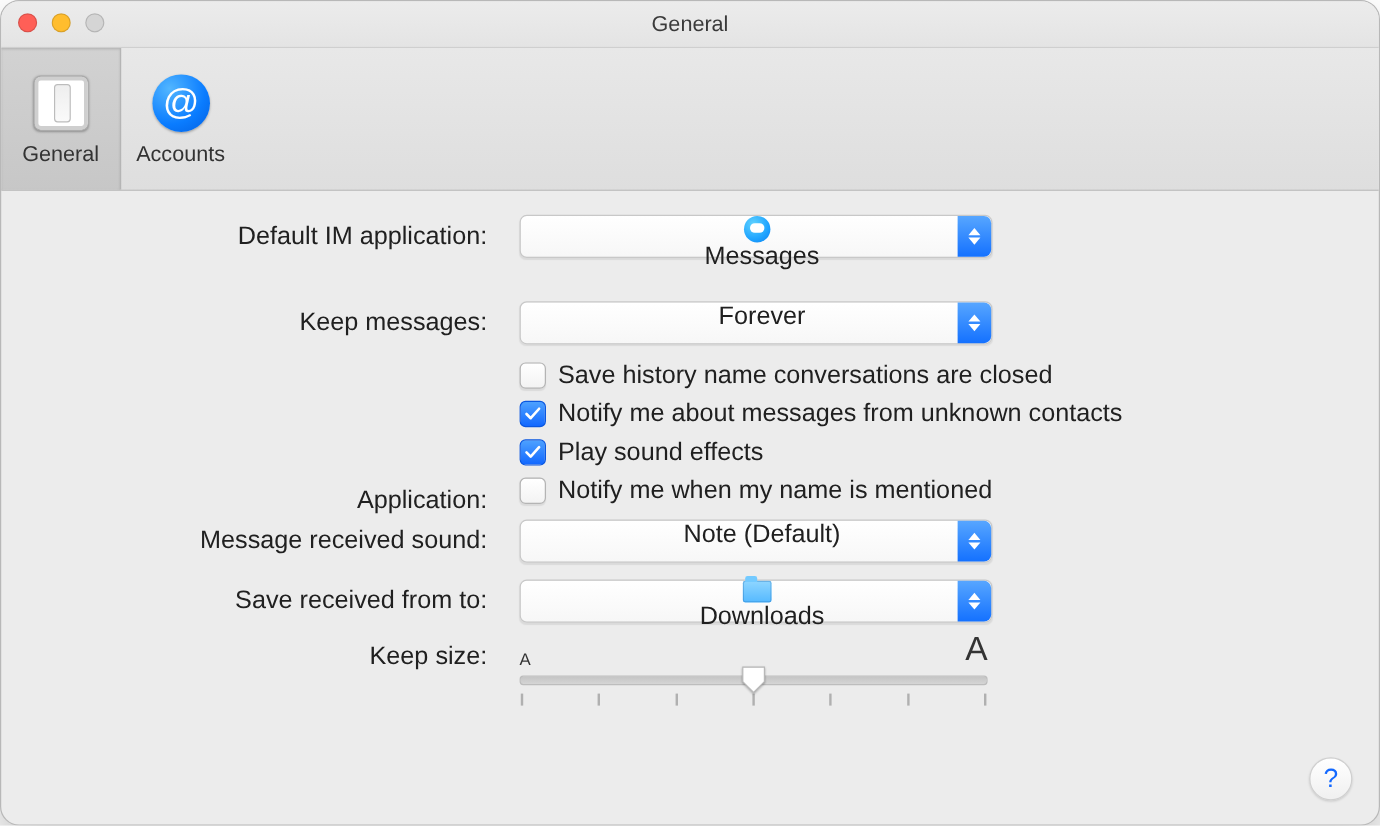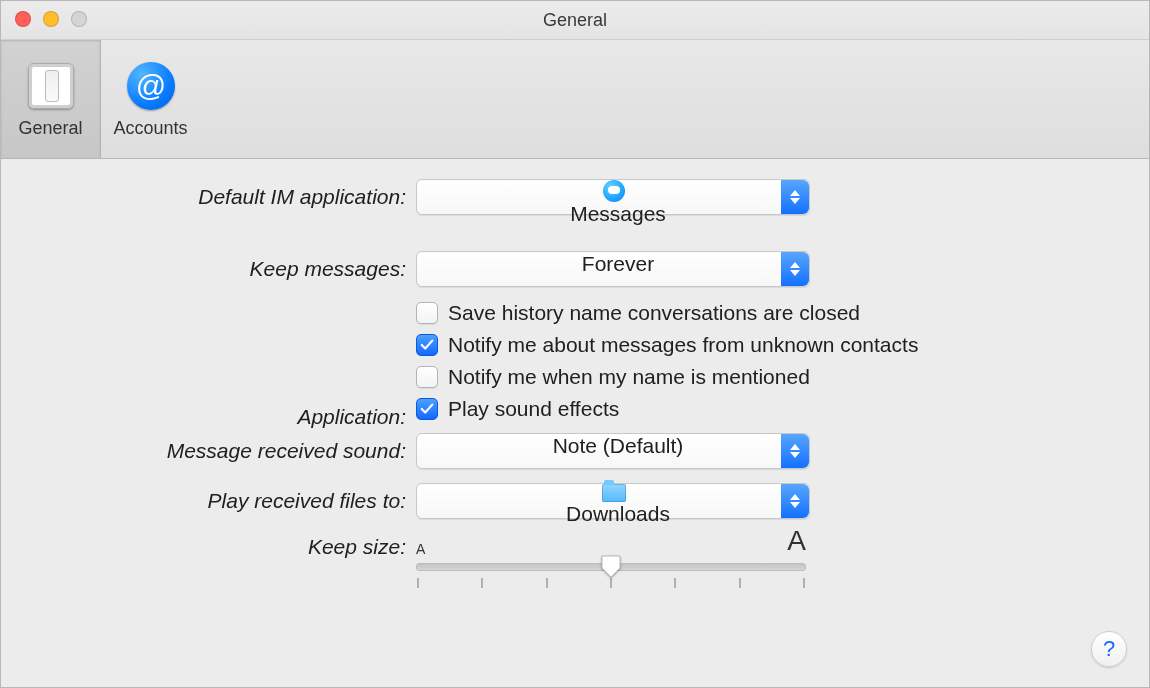--- a/index.html
+++ b/index.html
@@ -6,21 +6,21 @@
     margin: 0;
     padding: 0;
     font-family: -apple-system, "Helvetica Neue", Helvetica, Arial, sans-serif;
     background: #fff;
   }
   .window {
     width: 1150px;
     height: 688px;
     box-sizing: border-box;
     border: 1px solid #b8b8b8;
-    border-radius: 0;
+    border-radius: 16px;
     overflow: hidden;
     position: relative;
     background: #ececec;
     box-shadow: 0 20px 40px rgba(0,0,0,0.25);
   }
   .titlebar {
     height: 38px;
     background: linear-gradient(#ececec, #e4e4e4);
     border-bottom: 1px solid #cfcfcf;
     position: relative;
@@ -114,23 +114,22 @@
     color:#202020;
   }
   .row {
     display:flex;
     align-items:center;
     margin-bottom:14px;
   }
   .label-col {
     width: 405px;
     text-align:right;
-    padding-right:10px;
+    padding-right:27px;
     white-space:nowrap;
-    font-style:italic;
   }
   .control-col {
     flex:0 0 auto;
   }
 
   .popup {
     height:34px;
     border:1px solid #c8c8c8;
     border-radius:6px;
     background:linear-gradient(#ffffff,#f7f7f7);
@@ -308,46 +307,46 @@
         </label>
         <label class="checkrow">
           <span class="checkbox checked">
             <svg viewBox="0 0 16 16">
                 <path d="M2 8 L6 12 L14 3" stroke="#fff" stroke-width="2.5" fill="none" stroke-linecap="round" stroke-linejoin="round"></path>
               </svg>
           </span>
           <span>Notify me about messages from unknown contacts</span>
         </label>
         <label class="checkrow">
-          <span class="checkbox unchecked"></span>
-          <span>Notify me when my name is mentioned</span>
-        </label>
-        <label class="checkrow">
           <span class="checkbox checked">
             <svg viewBox="0 0 16 16">
                 <path d="M2 8 L6 12 L14 3" stroke="#fff" stroke-width="2.5" fill="none" stroke-linecap="round" stroke-linejoin="round"></path>
               </svg>
           </span>
           <span>Play sound effects</span>
         </label>
+        <label class="checkrow">
+          <span class="checkbox unchecked"></span>
+          <span>Notify me when my name is mentioned</span>
+        </label>
       </div>
     </div>
 
     <div class="row" style="">
       <div class="label-col">Message received sound:</div>
       <div class="control-col">
         <div class="popup">
           <span>Note (Default)</span>
           <span class="arrows"></span>
         </div>
       </div>
     </div>
 
     <div class="row">
-      <div class="label-col">Play received files to:</div>
+      <div class="label-col">Save received from to:</div>
       <div class="control-col">
         <div class="popup">
           <span class="foldericon"></span>
           <span>Downloads</span>
           <span class="arrows"></span>
         </div>
       </div>
     </div>
 
     <div class="row" style="align-items:flex-start;">

